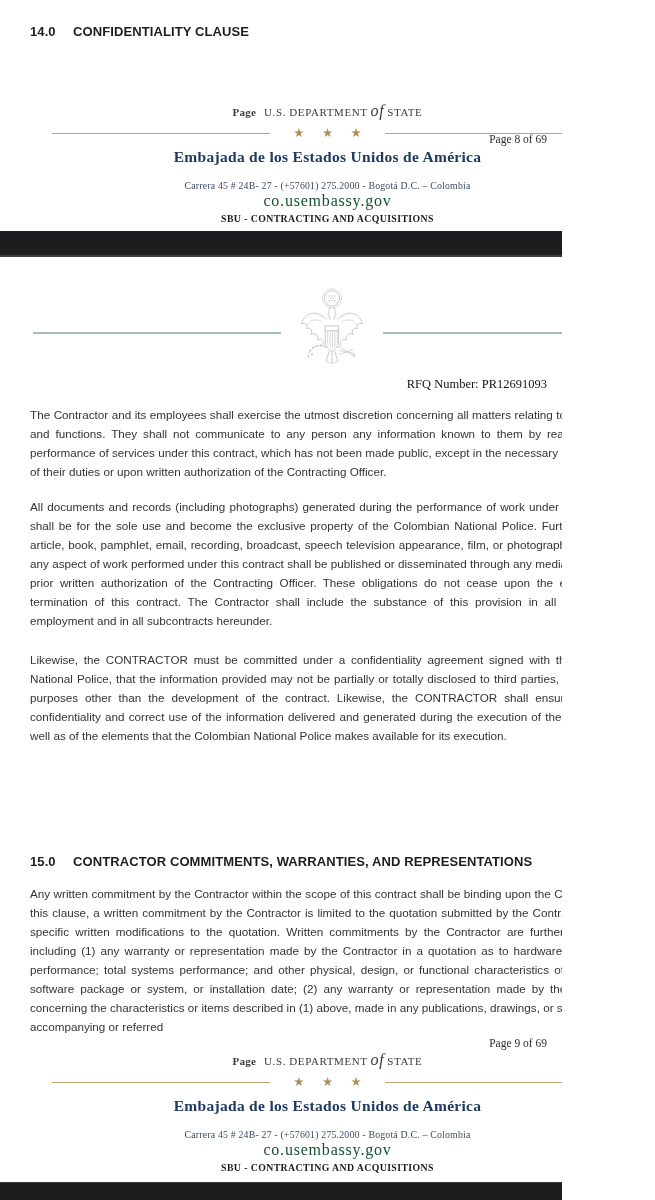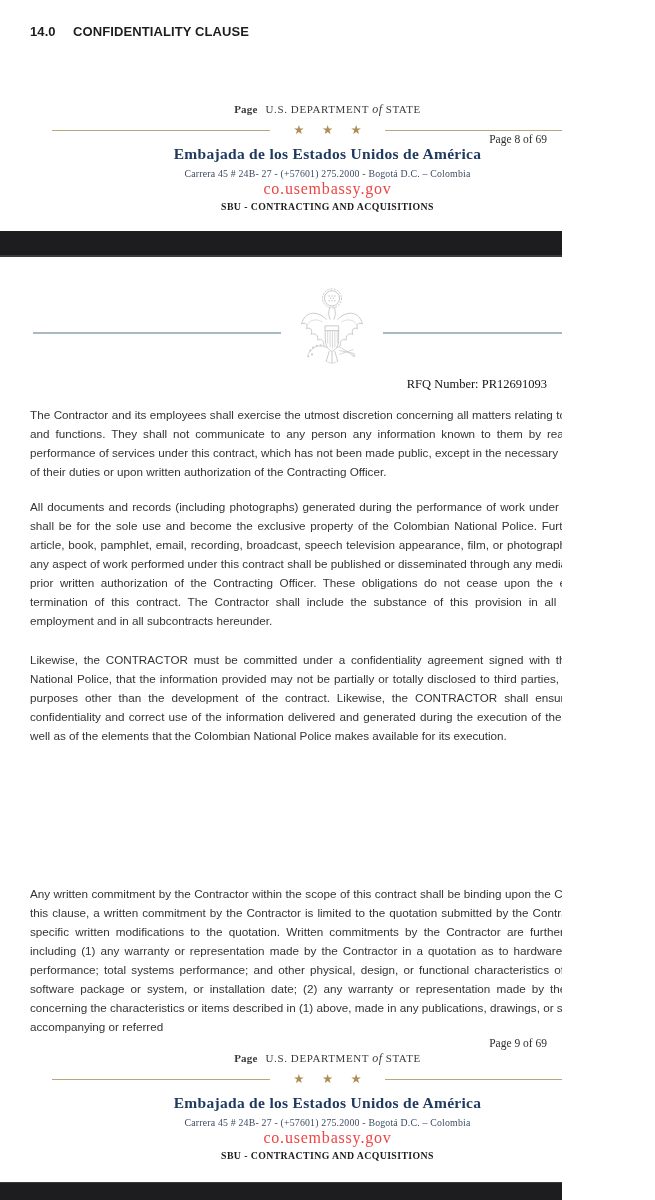--- a/index.html
+++ b/index.html
@@ -30,41 +30,41 @@
 
   
   .masthead { position:absolute; left:0; width:655px; text-align:center; }
   .mh-top { top:102px; }
   .mh-bottom { top:1051px; }
   .dept {
     font-family:"Liberation Serif", serif; font-size:11px; color:#3a3a3a;
     letter-spacing:0.6px;
   }
   .dept b { margin-right:8px; letter-spacing:0.2px; }
-  .dept i { margin:0 3px; font-size:12px; }
+  .dept i { margin:0 3px; font-size:16px; }
   .stars-row {
     display:flex; align-items:center; justify-content:center;
     width:552px; margin:7px auto 0;
   }
   .gline { flex:1; height:1px; background:#bfa478; }
   .stars {
     color:#b08d57; font-size:12.5px; letter-spacing:7px;
     margin:0 16px 0 23px; line-height:1; white-space:nowrap;
   }
   .emb-title {
     margin-top:8px; font-family:"Liberation Serif", serif; font-weight:bold;
     font-size:15.5px; color:#1f3a60; letter-spacing:0.3px;
   }
   .emb-addr {
-    margin-top:5px; font-family:"Liberation Serif", serif;
+    margin-top:14px; font-family:"Liberation Serif", serif;
     font-size:9.8px; color:#3d4a63; letter-spacing:0.2px;
   }
   .emb-web {
     margin-top:1px; font-family:"Liberation Serif", serif;
-    font-size:16px; color:#ef4444; letter-spacing:0.8px;
+    font-size:16px; color:#14532d; letter-spacing:0.8px;
   }
   .emb-sbu {
     margin-top:3px; font-family:"Liberation Serif", serif; font-weight:bold;
     font-size:9.8px; color:#1b1b1b; letter-spacing:0.4px;
   }
 
   
   .blackbar { position:absolute; left:0; width:655px; background:#1d1d1f; }
   .bar-top { top:231px; height:26px; border-bottom:2px solid #3a3a3c; }
   .bar-bottom { top:1182px; height:18px; border-top:1px solid #3a3a3c; }
@@ -174,20 +174,24 @@
     </svg>
     <div class="sealline right"></div>
   </div>
 
   <div class="rfq">RFQ Number: PR12691093</div>
 
   <p class="par par1">The Contractor and its employees shall exercise the utmost discretion concerning all matters relating to their duties and functions.  They shall not communicate to any person any information known to them by reason of their performance of services under this contract, which has not been made public, except in the necessary performance of their duties or upon written authorization of the Contracting Officer.</p>
   <p class="par par2">All documents and records (including photographs) generated during the performance of work under this contract shall be for the sole use and become the exclusive property of the Colombian National Police. Furthermore, no article, book, pamphlet, email, recording, broadcast, speech television appearance, film, or photograph concerning any aspect of work performed under this contract shall be published or disseminated through any media without the prior written authorization of the Contracting Officer. These obligations do not cease upon the expiration or termination of this contract. The Contractor shall include the substance of this provision in all contracts of employment and in all subcontracts hereunder.</p>
   <p class="par par3">Likewise, the CONTRACTOR must be committed under a confidentiality agreement signed with the Colombia National Police, that the information provided may not be partially or totally disclosed to third parties, nor used for purposes other than the development of the contract. Likewise, the CONTRACTOR shall ensure the care, confidentiality and correct use of the information delivered and generated during the execution of the contract, as well as of the elements that the Colombian National Police makes available for its execution.</p>
 
+  <div class="sec-heading h15">
+    <span class="sec-num">15.0</span>
+    <span class="sec-title">CONTRACTOR COMMITMENTS, WARRANTIES, AND REPRESENTATIONS</span>
+  </div>
 
   <p class="par par5">Any written commitment by the Contractor within the scope of this contract shall be binding upon the Contractor. To this clause, a written commitment by the Contractor is limited to the quotation submitted by the Contractor, and to specific written modifications to the quotation. Written commitments by the Contractor are further defined as including (1) any warranty or representation made by the Contractor in a quotation as to hardware or software performance; total systems performance; and other physical, design, or functional characteristics of equipment, software package or system, or installation date; (2) any warranty or representation made by the Contractor concerning the characteristics or items described in (1) above, made in any publications, drawings, or specifications accompanying or referred</p>
 
   <div class="pagelabel p9">Page 9 of 69</div>
 
   <div class="masthead mh-bottom">
     <div class="dept">
       <b>Page</b><span>U.S. DEPARTMENT</span><i>of</i><span>STATE</span>
     </div>
     <div class="stars-row">

